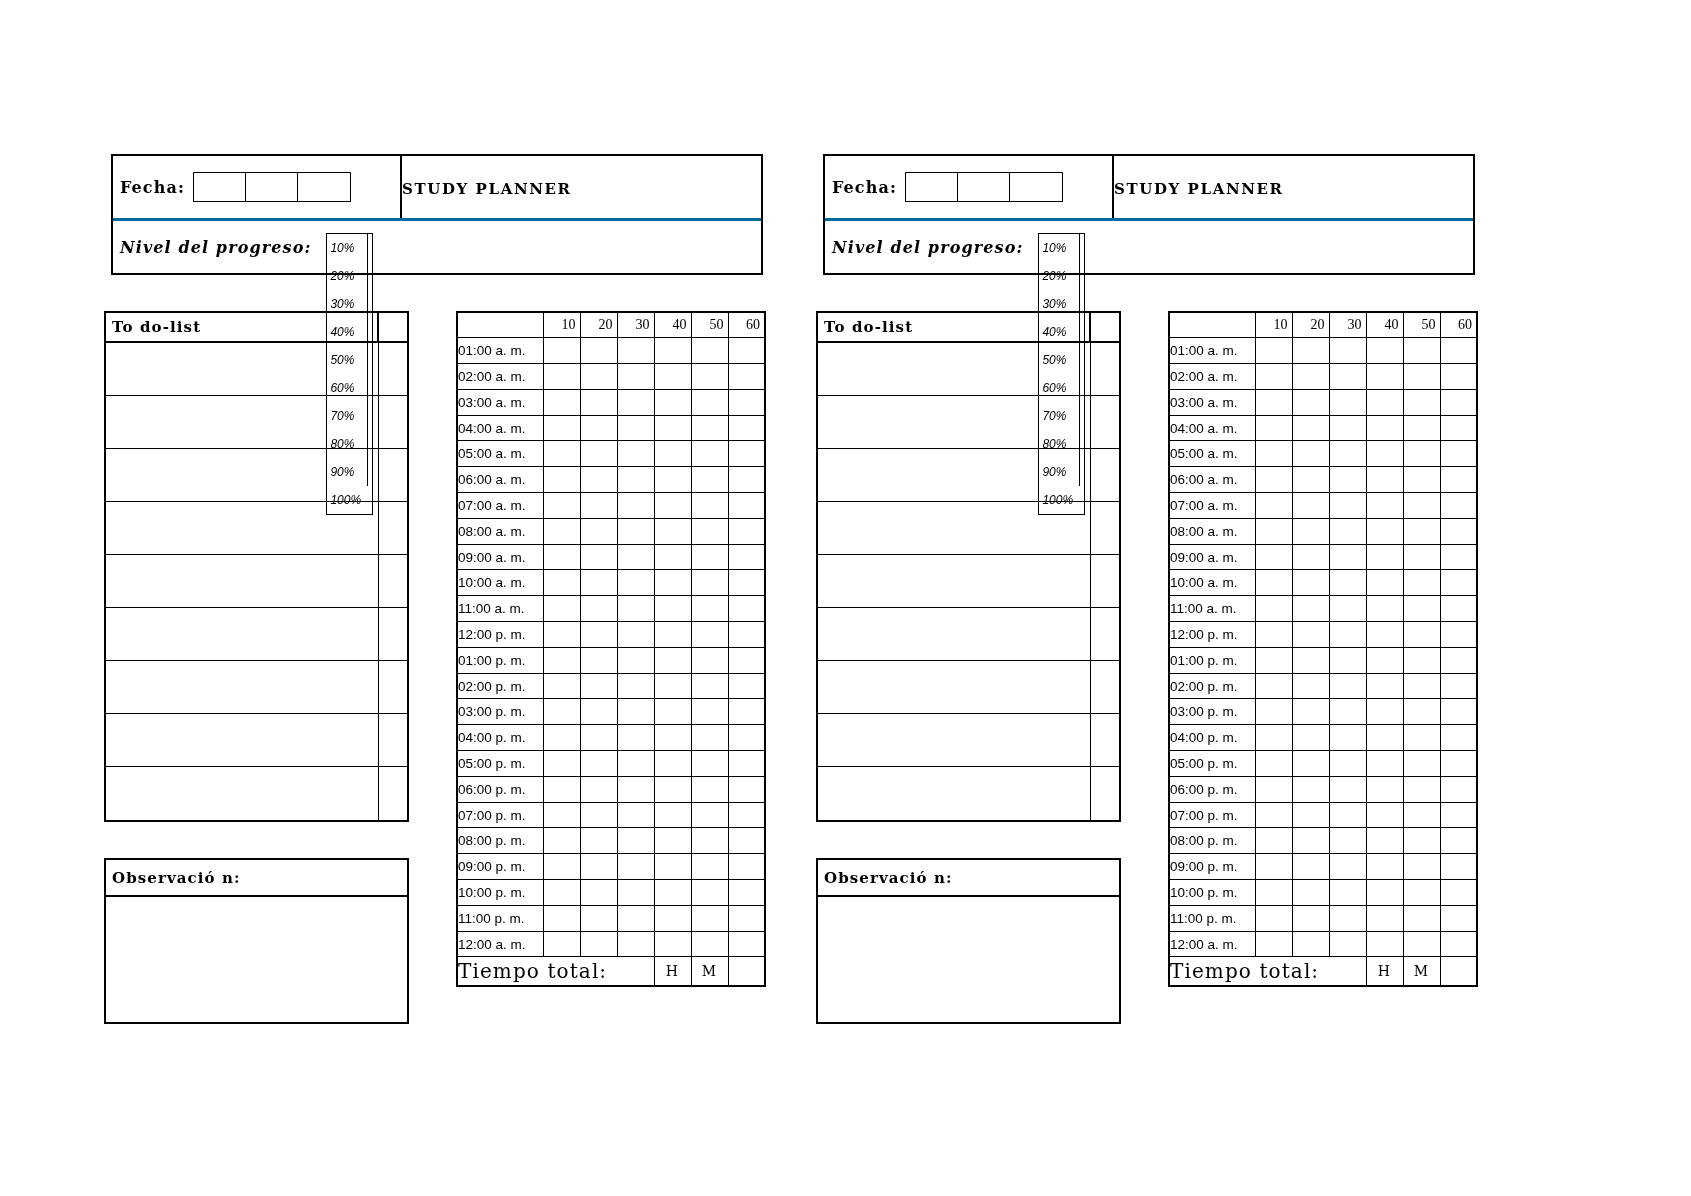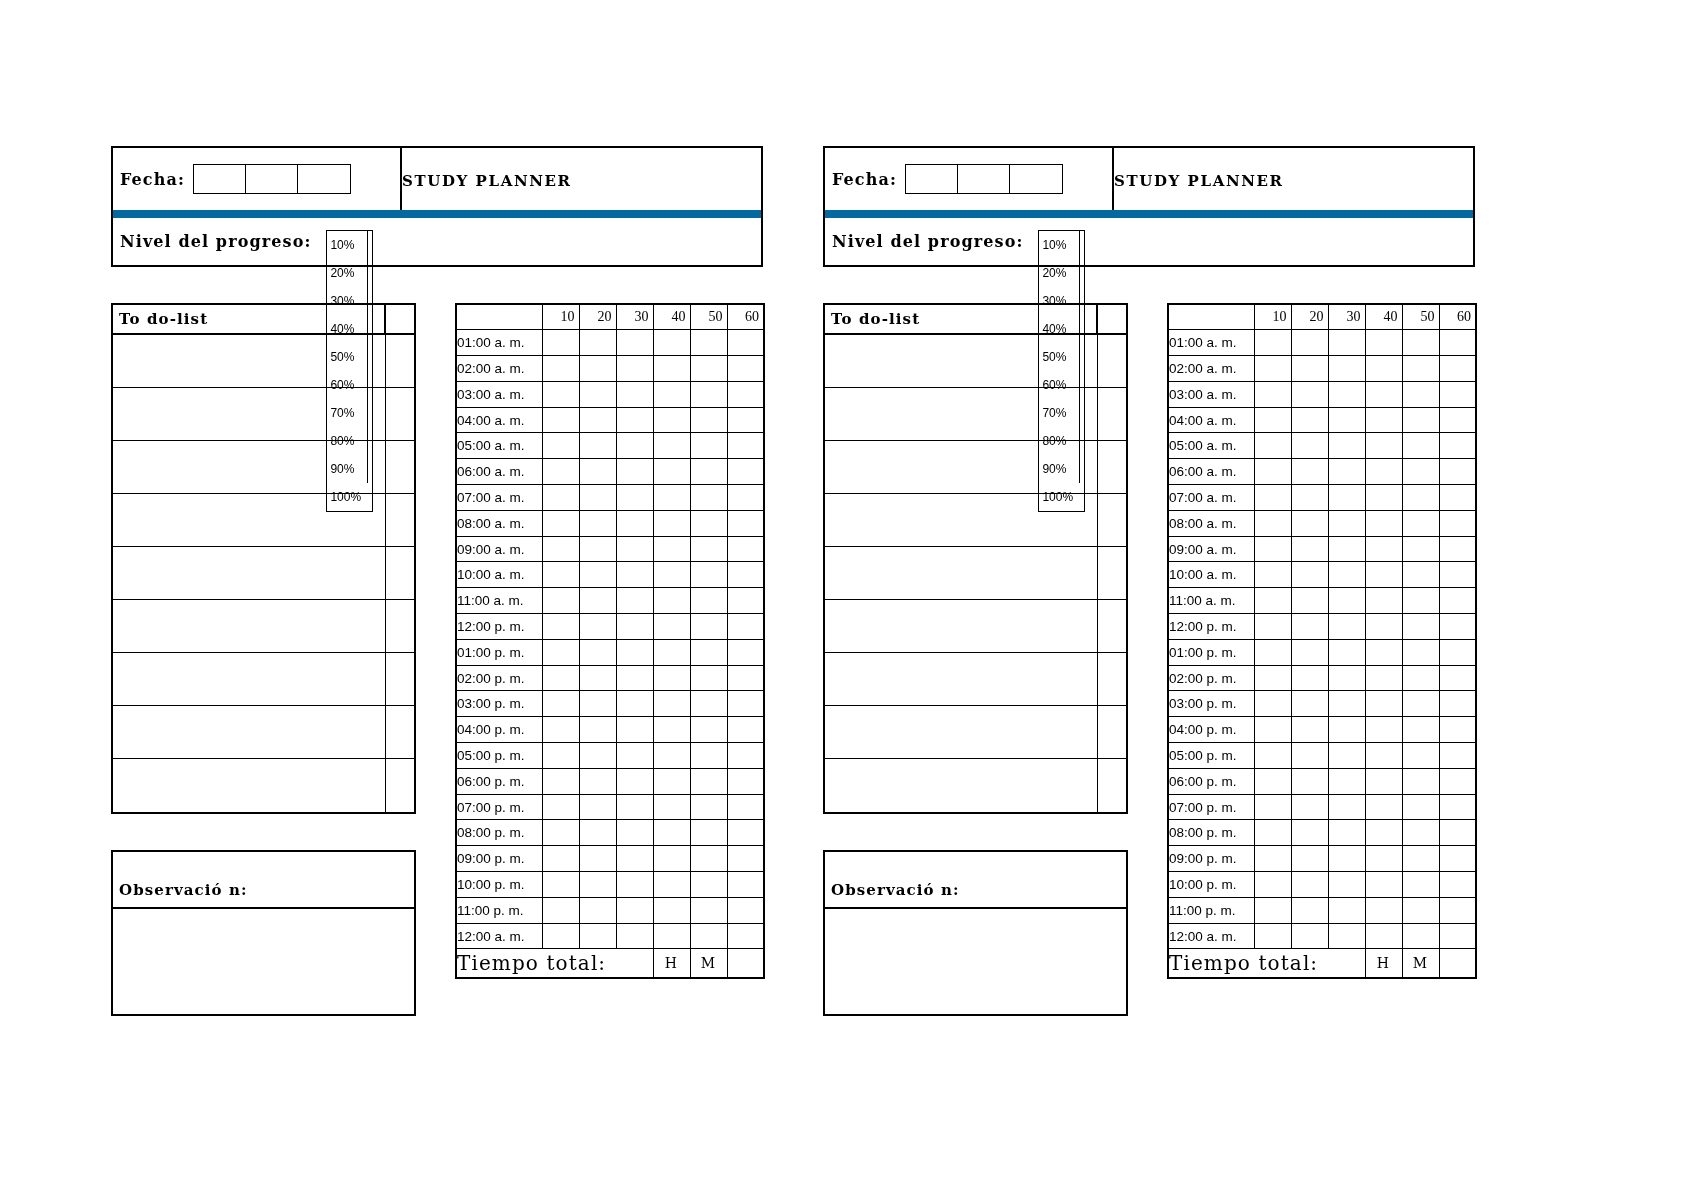--- a/index.html
+++ b/index.html
@@ -7,21 +7,21 @@
   body {
     width:1691px; height:1196px;
     background:#ffffff;
     font-family:"Liberation Sans", sans-serif;
     color:#000000;
     overflow:hidden;
     position:relative;
   }
 
   
-  .sheet { position:absolute; top:0; left:0; width:1691px; height:906px; }
+  .sheet { position:absolute; top:8px; left:0; width:1691px; height:906px; }
   .planner { position:absolute; width:652px; }
   .planner.copy-left  { left:111px; top:146px; }
   .planner.copy-right { left:823px; top:146px; }
 
   
   .tw { font-family:"DejaVu Serif", serif; font-weight:bold; letter-spacing:1.1px; }
 
   
   .hdr {
     border:2px solid #000;
@@ -45,24 +45,25 @@
   }
   .date-boxes .db:last-child { border-right:none; }
   .hdr-title {
     flex:1 1 auto;
     display:flex; align-items:flex-start; justify-content:flex-start;
     padding-top:24px;
   }
   .title-text { font-size:15px; letter-spacing:1.6px; }
 
   .hdr-bot {
-    border-top:8px solid #0369a1;
+    border-top:3px solid #0369a1;
     height:55px;
     display:flex; align-items:center;
     padding-left:7px;
+    font-style:italic;
   }
   .lbl-nivel { font-size:16px; }
   .pct-row {
     display:flex;
     border:1.6px solid #000;
     margin-left:15px;
     margin-top:12px;
     align-self:flex-start;
     flex-direction:column;
   }
@@ -70,21 +71,21 @@
     border-right:1.6px solid #000;
     width:41px; height:28px;
     font-size:12px;
     font-family:"Liberation Sans", sans-serif;
     display:flex; align-items:center;
     padding-left:3px;
   }
   .pct-cell:last-child { border-right:none; width:45px; }
 
   
-  .body-wrap { position:relative; margin-top:36px; display:flex; gap:0; }
+  .body-wrap { position:relative; margin-top:36px; display:flex; gap:8px;justify-content:flex-end; }
 
   
   .col-left { width:305px; }
 
   .todo {
     border:2px solid #000;
     width:305px;
   }
   .todo-head {
     display:flex;
@@ -109,21 +110,20 @@
     border:2px solid #000;
     width:305px;
     height:166px;
     display:flex; flex-direction:column;
   }
   .obs-head {
     height:37px;
     border-bottom:2px solid #000;
     display:flex; align-items:center;
     padding-left:6px;
-    margin-top:20px;
   }
   .lbl-obs { font-size:15px; }
   .obs-area { flex:1 1 auto; }
 
   
   .col-right { margin-left:39px; width:307px; }
   .grid {
     border:2px solid #000;
     width:307px;
     border-collapse:collapse;

